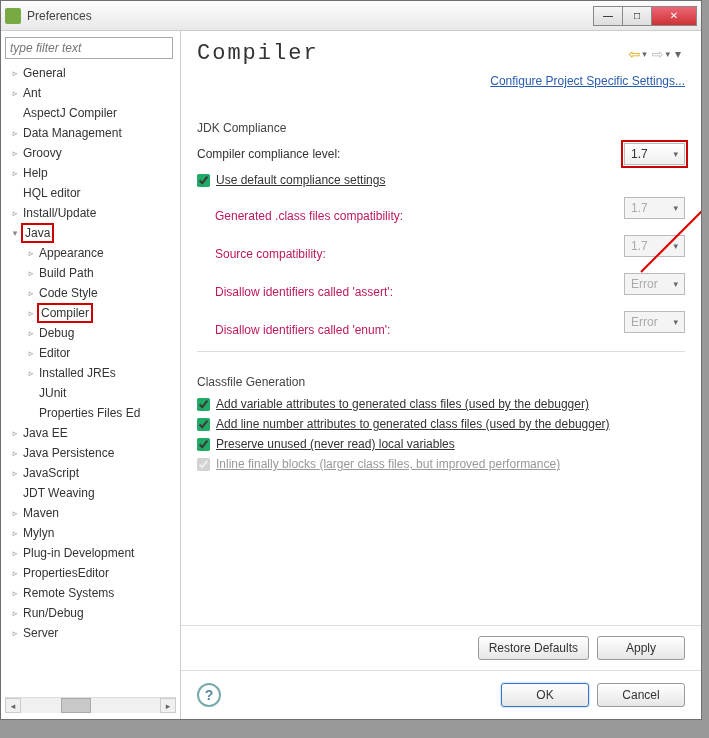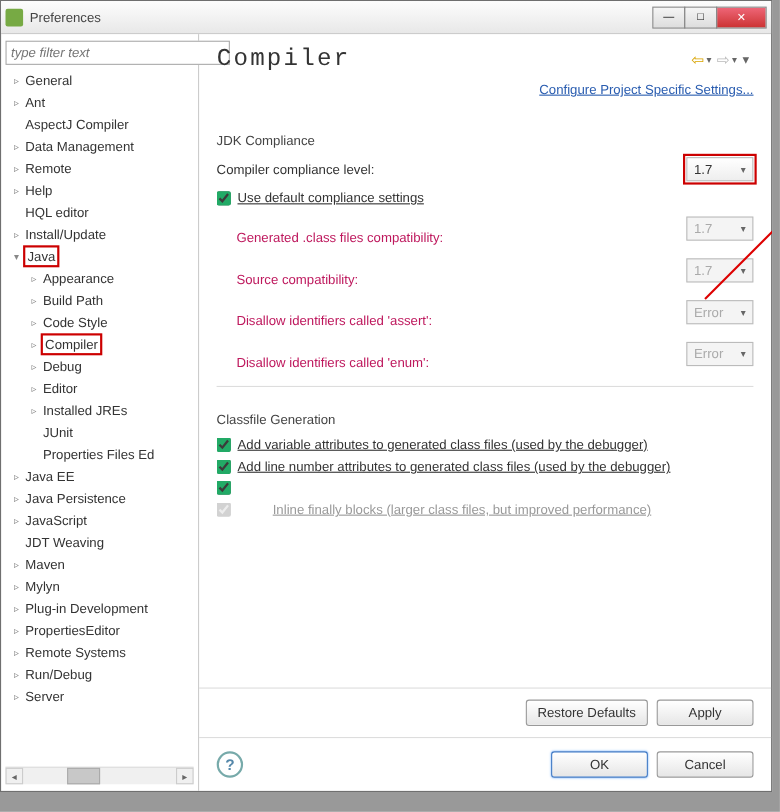--- a/index.html
+++ b/index.html
@@ -10,21 +10,21 @@
 .titlebar { height: 30px; background: linear-gradient(#fdfdfd, #e8e8e8); display: flex; align-items: center; padding: 0 4px; border-bottom: 1px solid #ccc; }
 .titlebar .icon { width: 16px; height: 16px; background: #7a4; border-radius: 2px; margin-right: 6px; }
 .titlebar .title { flex: 1; color: #444; }
 .winbtns { display: flex; gap: 0; }
 .winbtn { width: 30px; height: 20px; border: 1px solid #888; background: linear-gradient(#f5f5f5,#ddd); display: flex; align-items: center; justify-content: center; font-size: 10px; margin-left: -1px; }
 .winbtn.close { background: linear-gradient(#e67,#c33); color: #fff; width: 46px; }
 
 .content { display: flex; height: calc(100% - 30px); }
 
 .sidebar { width: 180px; border-right: 1px solid #ccc; display: flex; flex-direction: column; padding: 6px 4px; }
-.filter { width: 204px; height: 22px; border: 1px solid #aaa; padding: 2px 4px; color: #888; font-style: italic; margin-bottom: 4px; }
+.filter { width: 168px; height: 22px; border: 1px solid #aaa; padding: 2px 4px; color: #888; font-style: italic; margin-bottom: 4px; }
 .tree { flex: 1; overflow-y: auto; overflow-x: hidden; border: none; position: relative; }
 .tree::-webkit-scrollbar { width: 16px; }
 .tree::-webkit-scrollbar-track { background: #f0f0f0; border-left: 1px solid #ddd; }
 .tree::-webkit-scrollbar-thumb { background: #c8c8c8; border: 1px solid #aaa; }
 .node { display: flex; align-items: center; height: 20px; cursor: default; white-space: nowrap; color: #333; }
 .node .arrow { width: 12px; text-align: center; color: #888; font-size: 9px; }
 .node .label { padding: 1px 2px; }
 .node.lvl1 { padding-left: 4px; }
 .node.lvl2 { padding-left: 20px; }
 .hboxed .label { border: 2px solid #c00; }
@@ -53,21 +53,21 @@
 .row .lbl.disabled { color: #be185d; margin-top: 16px; }
 .row.indent { padding-left: 18px; }
 
 .select { width: 61px; height: 22px; border: 1px solid #bbb; background: linear-gradient(#fff,#eee); display: flex; align-items: center; padding: 0 6px; position: relative; color: #333; }
 .select.disabled { color: #aaa; background: #f4f4f4; }
 .select::after { content: "▾"; position: absolute; right: 6px; font-size: 9px; color: #666; }
 .select.hboxed { outline: 2px solid #c00; outline-offset: 1px; }
 
 .chk { display: flex; align-items: flex-end; margin-bottom: 6px; color: #333; text-decoration: underline; }
 .chk input { margin-right: 6px; accent-color: #2a6; }
-.chk.disabled { color: #999; gap: 32px; }
+.chk.disabled { color: #999; }
 .chk.disabled input { accent-color: #aaa; }
 
 .arrow-annot { position: absolute; left: 440px; top: 50px; pointer-events: none; }
 
 .footer1 { border-top: 1px solid #ddd; padding: 10px 16px; display: flex; justify-content: flex-end; gap: 8px; }
 .footer2 { border-top: 1px solid #ddd; padding: 12px 16px; display: flex; align-items: center; }
 .help { width: 24px; height: 24px; border: 2px solid #7aa; border-radius: 50%; color: #58a; display: flex; align-items: center; justify-content: center; font-weight: bold; font-size: 14px; }
 .spacer { flex: 1; }
 .btn { min-width: 88px; height: 24px; border: 1px solid #999; background: linear-gradient(#fff,#e6e6e6); border-radius: 3px; color: #333; padding: 0 10px; }
 .btn.primary { border: 1px solid #3b76c4; box-shadow: 0 0 2px #6af; }
@@ -101,21 +101,21 @@
           <div class="node lvl1">
             <span class="arrow"></span>
             <span class="label">AspectJ Compiler</span>
           </div>
           <div class="node lvl1">
             <span class="arrow">▹</span>
             <span class="label">Data Management</span>
           </div>
           <div class="node lvl1">
             <span class="arrow">▹</span>
-            <span class="label">Remote</span>
+            <span class="label">Groovy</span>
           </div>
           <div class="node lvl1">
             <span class="arrow">▹</span>
             <span class="label">Help</span>
           </div>
           <div class="node lvl1">
             <span class="arrow"></span>
             <span class="label">HQL editor</span>
           </div>
           <div class="node lvl1">
@@ -265,20 +265,21 @@
         <div class="chk">
             <input type="checkbox" checked="" style="">
             <span>Add variable attributes to generated class files (used by the debugger)</span>
           </div>
         <div class="chk">
             <input type="checkbox" checked="" style="">
             <span>Add line number attributes to generated class files (used by the debugger)</span>
           </div>
         <div class="chk">
             <input type="checkbox" checked="" style="">
+            <span>Preserve unused (never read) local variables</span>
           </div>
         <div class="chk disabled">
             <input type="checkbox" checked="" disabled="" style="">
             <span>Inline finally blocks (larger class files, but improved performance)</span>
           </div>
 
         <svg class="arrow-annot" width="160" height="140">
           <defs>
               <marker id="ah" markerWidth="10" markerHeight="10" refX="8" refY="3" orient="auto">
                 <path d="M0,0 L9,3 L0,6 Z" fill="#d00"></path>

